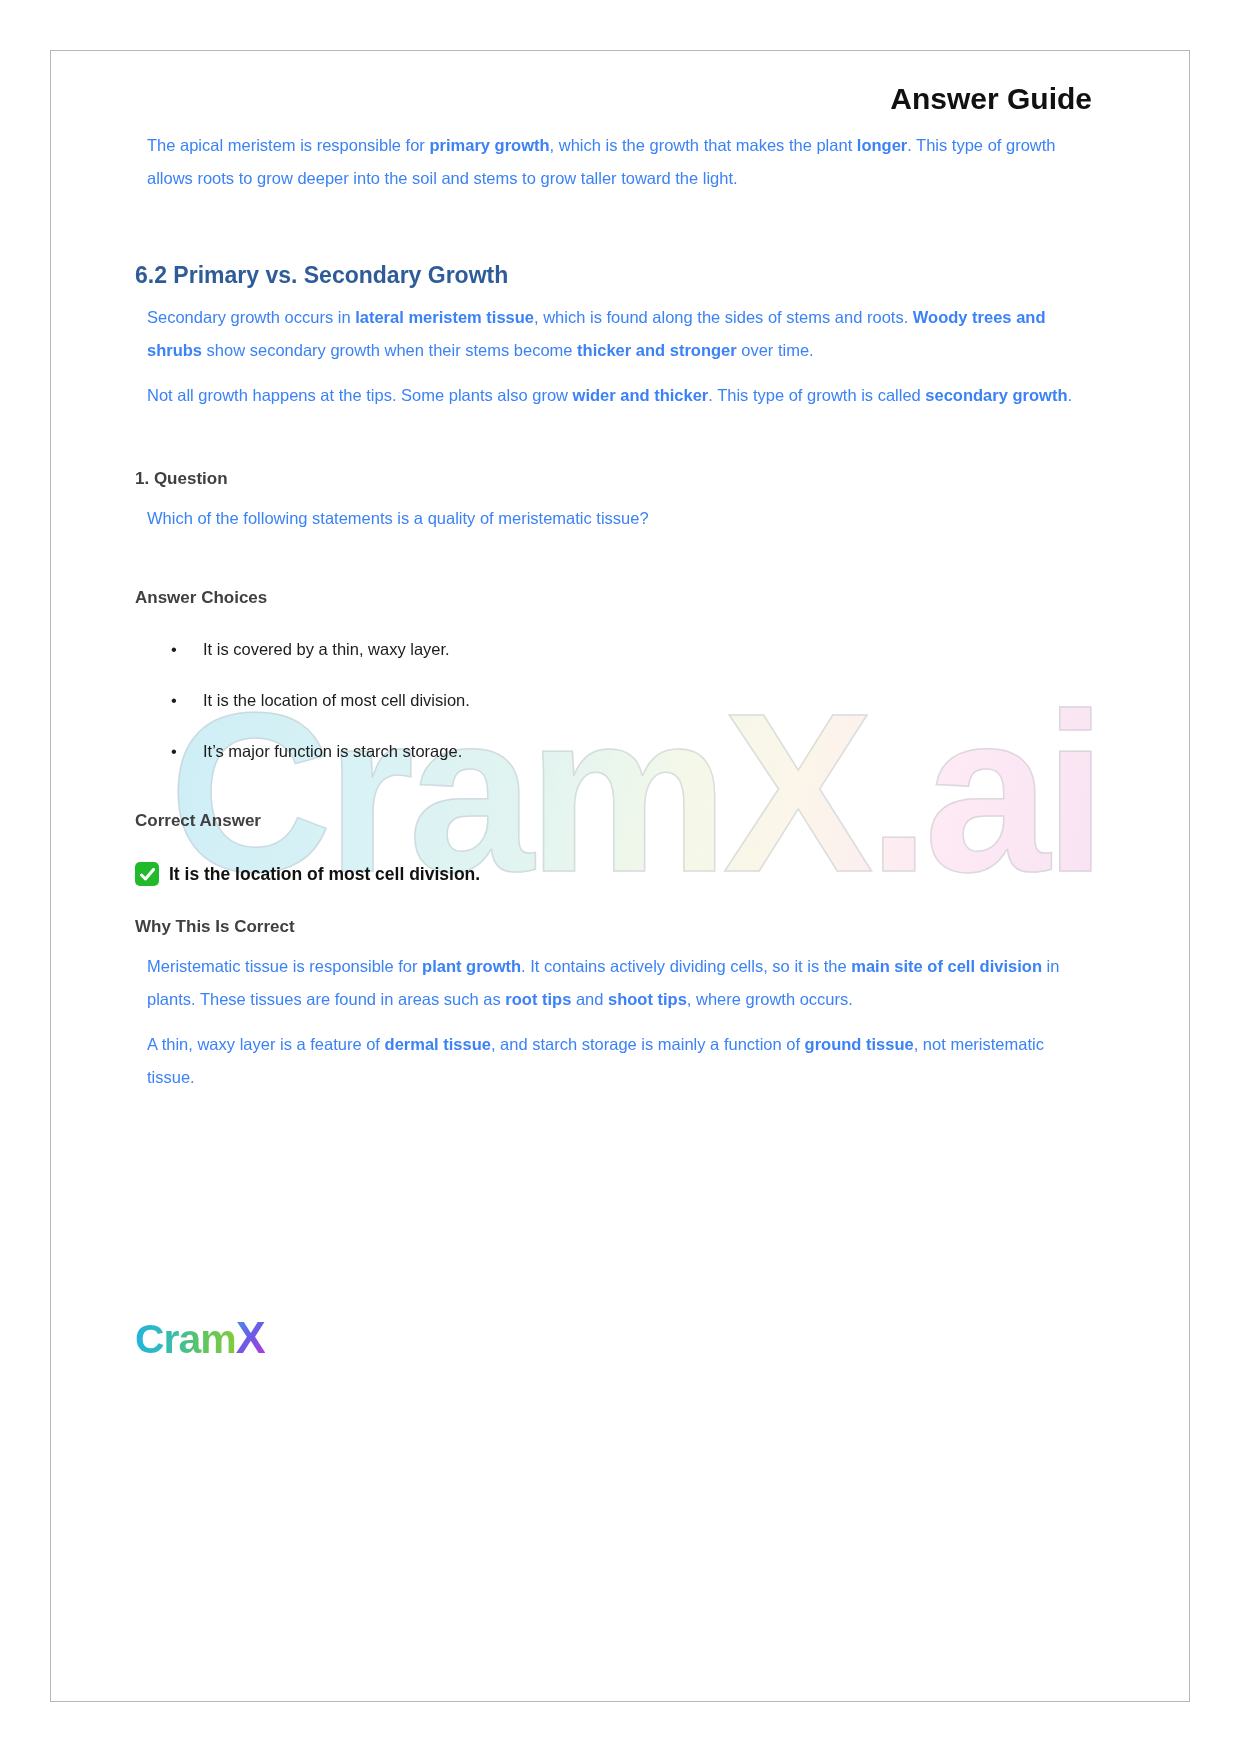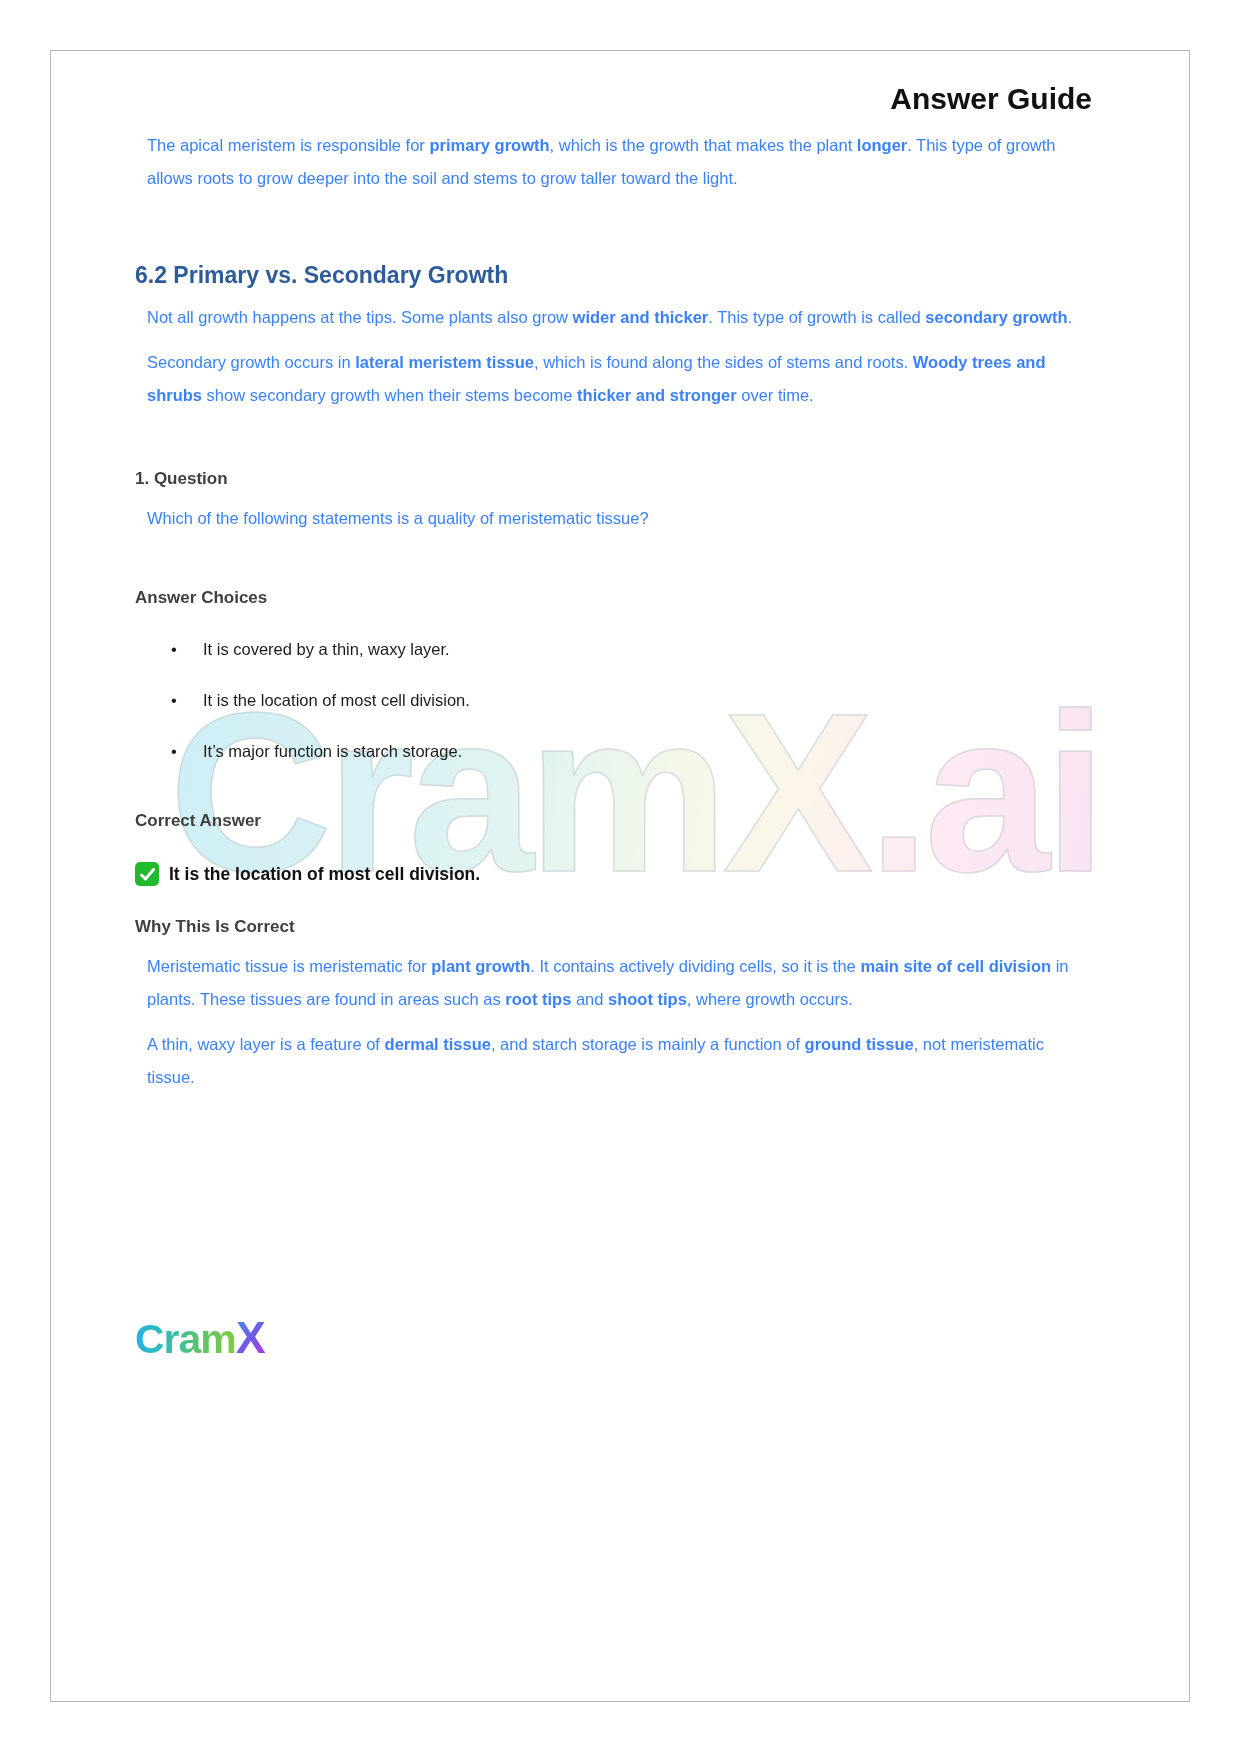--- a/index.html
+++ b/index.html
@@ -161,23 +161,23 @@
     <div class="watermark">CramX.ai</div>
 
     <div class="content">
 
       <h1 class="doc-title">Answer Guide</h1>
 
       <p class="body-text p-intro"><span>The apical meristem is responsible for </span><b>primary growth</b><span>, which is the growth that makes the plant </span><b>longer</b><span>. This type of growth allows roots to grow deeper into the soil and stems to grow taller toward the light.</span></p>
 
       <h2 class="h2-blue">6.2 Primary vs. Secondary Growth</h2>
 
+      <p class="body-text p-sec2"><span>Secondary growth occurs in </span><b>lateral meristem tissue</b><span>, which is found along the sides of stems and roots. </span><b>Woody trees and shrubs</b><span> show secondary growth when their stems become </span><b>thicker and stronger</b><span> over time.</span></p>
+
       <p class="body-text p-sec1"><span>Not all growth happens at the tips. Some plants also grow </span><b>wider and thicker</b><span>. This type of growth is called </span><b>secondary growth</b><span>.</span></p>
-
-      <p class="body-text p-sec2"><span>Secondary growth occurs in </span><b>lateral meristem tissue</b><span>, which is found along the sides of stems and roots. </span><b>Woody trees and shrubs</b><span> show secondary growth when their stems become </span><b>thicker and stronger</b><span> over time.</span></p>
 
 
       <p class="sub-label lbl-question">1. Question</p>
 
       <p class="body-text p-question">Which of the following statements is a quality of meristematic tissue?</p>
 
       <p class="sub-label lbl-choices">Answer Choices</p>
 
       <ul class="answers">
         <li>
@@ -200,21 +200,21 @@
         <span class="checkbox">
           <svg width="15" height="13" viewBox="0 0 15 13" aria-hidden="true">
             <polyline points="1.5,7 5.5,11 13.5,1.5" fill="none" stroke="#ffffff" stroke-width="3" stroke-linecap="round" stroke-linejoin="round"></polyline>
           </svg>
         </span>
         <span>It is the location of most cell division.</span>
       </div>
 
       <p class="sub-label lbl-why">Why This Is Correct</p>
 
-      <p class="body-text p-why1"><span>Meristematic tissue is meristematic for </span><b>plant growth</b><span>. It contains actively dividing cells, so it is the </span><b>main site of cell division</b><span> in plants. These tissues are found in areas such as </span><b>root tips</b><span> and </span><b>shoot tips</b><span>, where growth occurs.</span></p>
+      <p class="body-text p-why1"><span>Meristematic tissue is responsible for </span><b>plant growth</b><span>. It contains actively dividing cells, so it is the </span><b>main site of cell division</b><span> in plants. These tissues are found in areas such as </span><b>root tips</b><span> and </span><b>shoot tips</b><span>, where growth occurs.</span></p>
 
       <p class="body-text p-why2"><span>A thin, waxy layer is a feature of </span><b>dermal tissue</b><span>, and starch storage is mainly a function of </span><b>ground tissue</b><span>, not meristematic tissue.</span></p>
 
       <div class="footer-logo">
         <span class="logo-cram">Cram</span><span class="logo-x">X</span>
       </div>
 
     </div>
   </div>
 </div>

